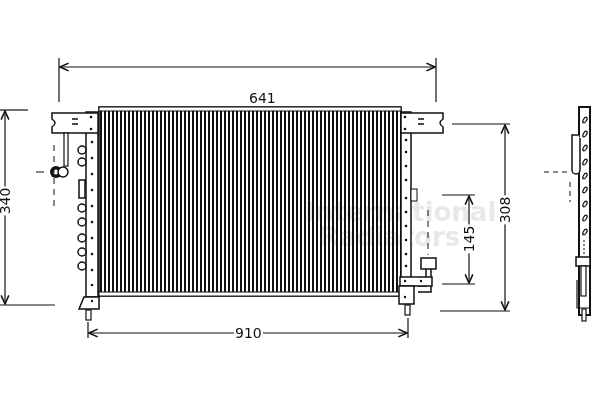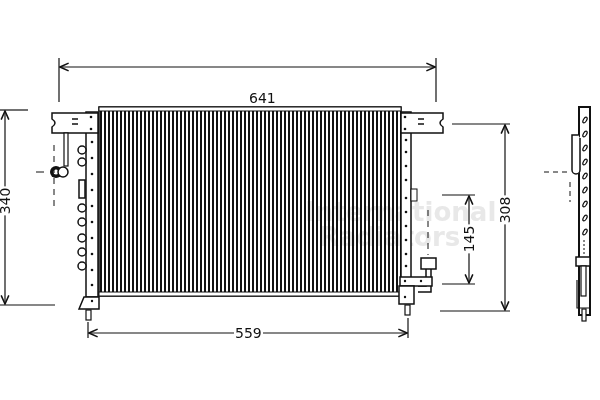--- a/index.html
+++ b/index.html
@@ -176,17 +176,17 @@
       <line x1="570" y1="182" x2="570" y2="202" stroke="#111" stroke-width="1" stroke-dasharray="5,4"></line>
       <line x1="584" y1="240" x2="584" y2="256" stroke="#111" stroke-width="1" stroke-dasharray="2,2"></line>
       <rect x="576" y="257" width="14" height="9" fill="#fff" stroke="#111" stroke-width="1.5"></rect>
       <rect x="581" y="266" width="5" height="30" fill="#fff" stroke="#111" stroke-width="1.2"></rect>
       <path d="M577,280 V308 H590" fill="none" stroke="#111" stroke-width="1.2"></path>
       <rect x="582" y="309" width="4" height="12" fill="#fff" stroke="#111" stroke-width="1.2"></rect>
     </g>
   </svg>
 
   <span class="dim-label" style="left:248px; top:60px;margin-top:31px;">641</span>
-  <span class="dim-label" style="left:234px; top:326px;">559</span>
+  <span class="dim-label" style="left:234px; top:326px;">910</span>
   <span class="dim-label vert" style="left:-9px; top:194px;">340</span>
   <span class="dim-label vert" style="left:491px; top:203px;">308</span>
   <span class="dim-label vert" style="left:455px; top:232px;">145</span>
 </div>
 
 </body></html>

